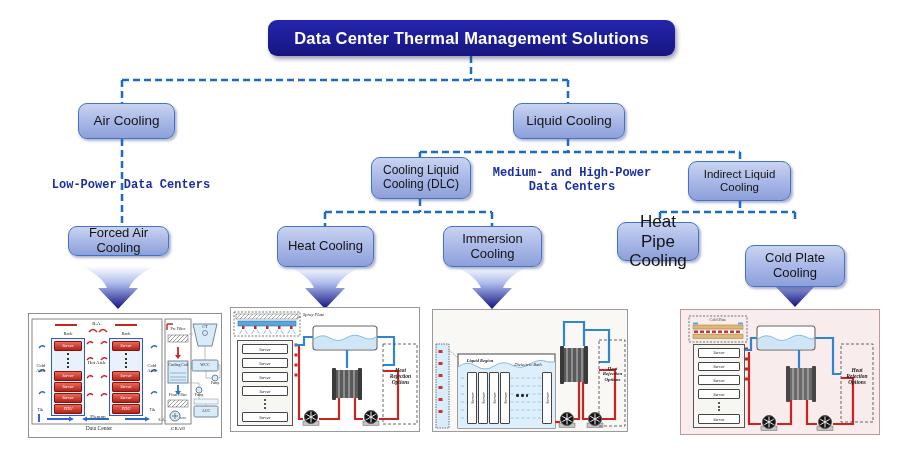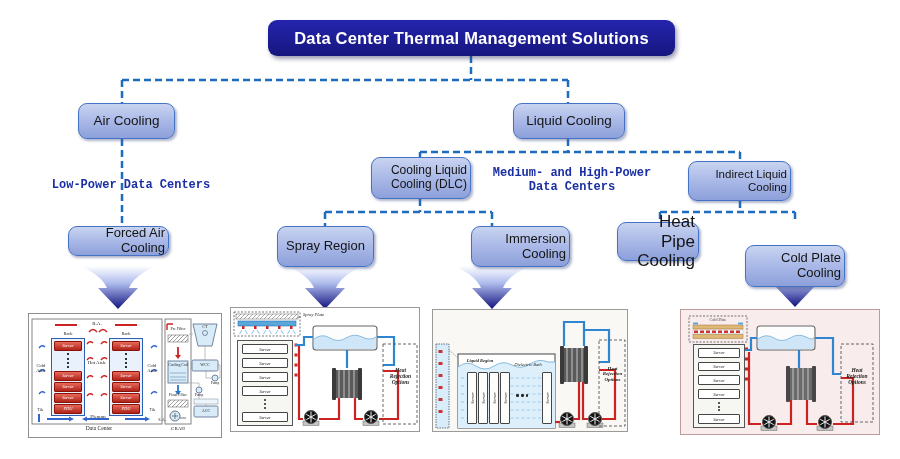--- a/index.html
+++ b/index.html
@@ -7,31 +7,31 @@
           font-family:"Liberation Sans",sans-serif;}
   
   #connectors{position:absolute;left:0;top:0;z-index:1;}
   
   .title-box{position:absolute;left:268px;top:20px;width:407px;height:36px;z-index:4;
     background:linear-gradient(180deg,#2424ad,#16167f);border-radius:9px;
     display:flex;align-items:center;justify-content:center;color:#fff;font-weight:bold;
     font-size:16.5px;box-shadow:2px 3px 4px rgba(40,40,90,.45);letter-spacing:.2px;}
   
   .node{position:absolute;z-index:4;display:flex;align-items:center;justify-content:center;
-    text-align:right;color:#141414;line-height:1.15;
+    text-align:center;color:#141414;line-height:1.15;
     background:linear-gradient(180deg,#c9d4f0 0%,#a9b8e7 50%,#8da0da 100%);
     border:1.5px solid #4472c4;border-radius:9px;
     box-shadow:1.5px 2px 2.5px rgba(80,90,140,.45);padding:10px 3px;box-sizing:border-box;}
   #node-air{left:78px;top:103px;width:97px;height:36px;font-size:13.5px;}
   #node-liquid{left:513px;top:103px;width:112px;height:36px;font-size:13.5px;}
   #node-dlc{left:371px;top:157px;width:100px;height:42px;font-size:12px;}
   #node-indirect{left:688px;top:161px;width:103px;height:40px;font-size:11.5px;}
   #node-forced{left:68px;top:226px;width:101px;height:30px;font-size:13px;}
   #node-spray{left:277px;top:226px;width:97px;height:41px;font-size:13px;}
-  #node-immersion{left:443px;top:226px;width:99px;height:41px;font-size:13px;margin-left:28px;}
+  #node-immersion{left:443px;top:226px;width:99px;height:41px;font-size:13px;}
   #node-heatpipe{left:617px;top:222px;width:82px;height:39px;font-size:17px;}
   #node-coldplate{left:745px;top:222px;width:100px;height:42px;font-size:13px;margin-top:23px;}
   
   .ann{position:absolute;z-index:3;color:#1a2fa3;font-weight:bold;text-align:center;
        font-size:12px;line-height:1.2;font-family:Liberation Mono, monospace;}
   #ann-low{left:36px;top:178px;width:190px;}
   #ann-med{left:477px;top:166px;width:190px;}
   
   .funnel{position:absolute;z-index:2;}
   
@@ -93,21 +93,21 @@
     </g>
   </svg>
 
   <div class="title-box">Data Center Thermal Management Solutions</div>
 
   <div class="node" id="node-air">Air Cooling</div>
   <div class="node" id="node-liquid">Liquid Cooling</div>
   <div class="node" id="node-dlc">Cooling Liquid Cooling (DLC)</div>
   <div class="node" id="node-indirect">Indirect Liquid Cooling</div>
   <div class="node" id="node-forced">Forced Air Cooling</div>
-  <div class="node" id="node-spray">Spray Region</div>
+  <div class="node" id="node-spray">Heat Cooling</div>
   <div class="node" id="node-immersion">Immersion Cooling</div>
   <div class="node" id="node-heatpipe">Heat Pipe Cooling</div>
   <div class="node" id="node-coldplate">Cold Plate Cooling</div>
 
   <div class="ann" id="ann-low">Low-Power Data Centers</div>
   <div class="ann" id="ann-med">Medium- and High-Power Data Centers</div>
 
   <svg class="funnel" style="left:78px;top:266px" width="80" height="44">
     <defs>
         <linearGradient id="fg1" x1="0" y1="0" x2="0" y2="1">

